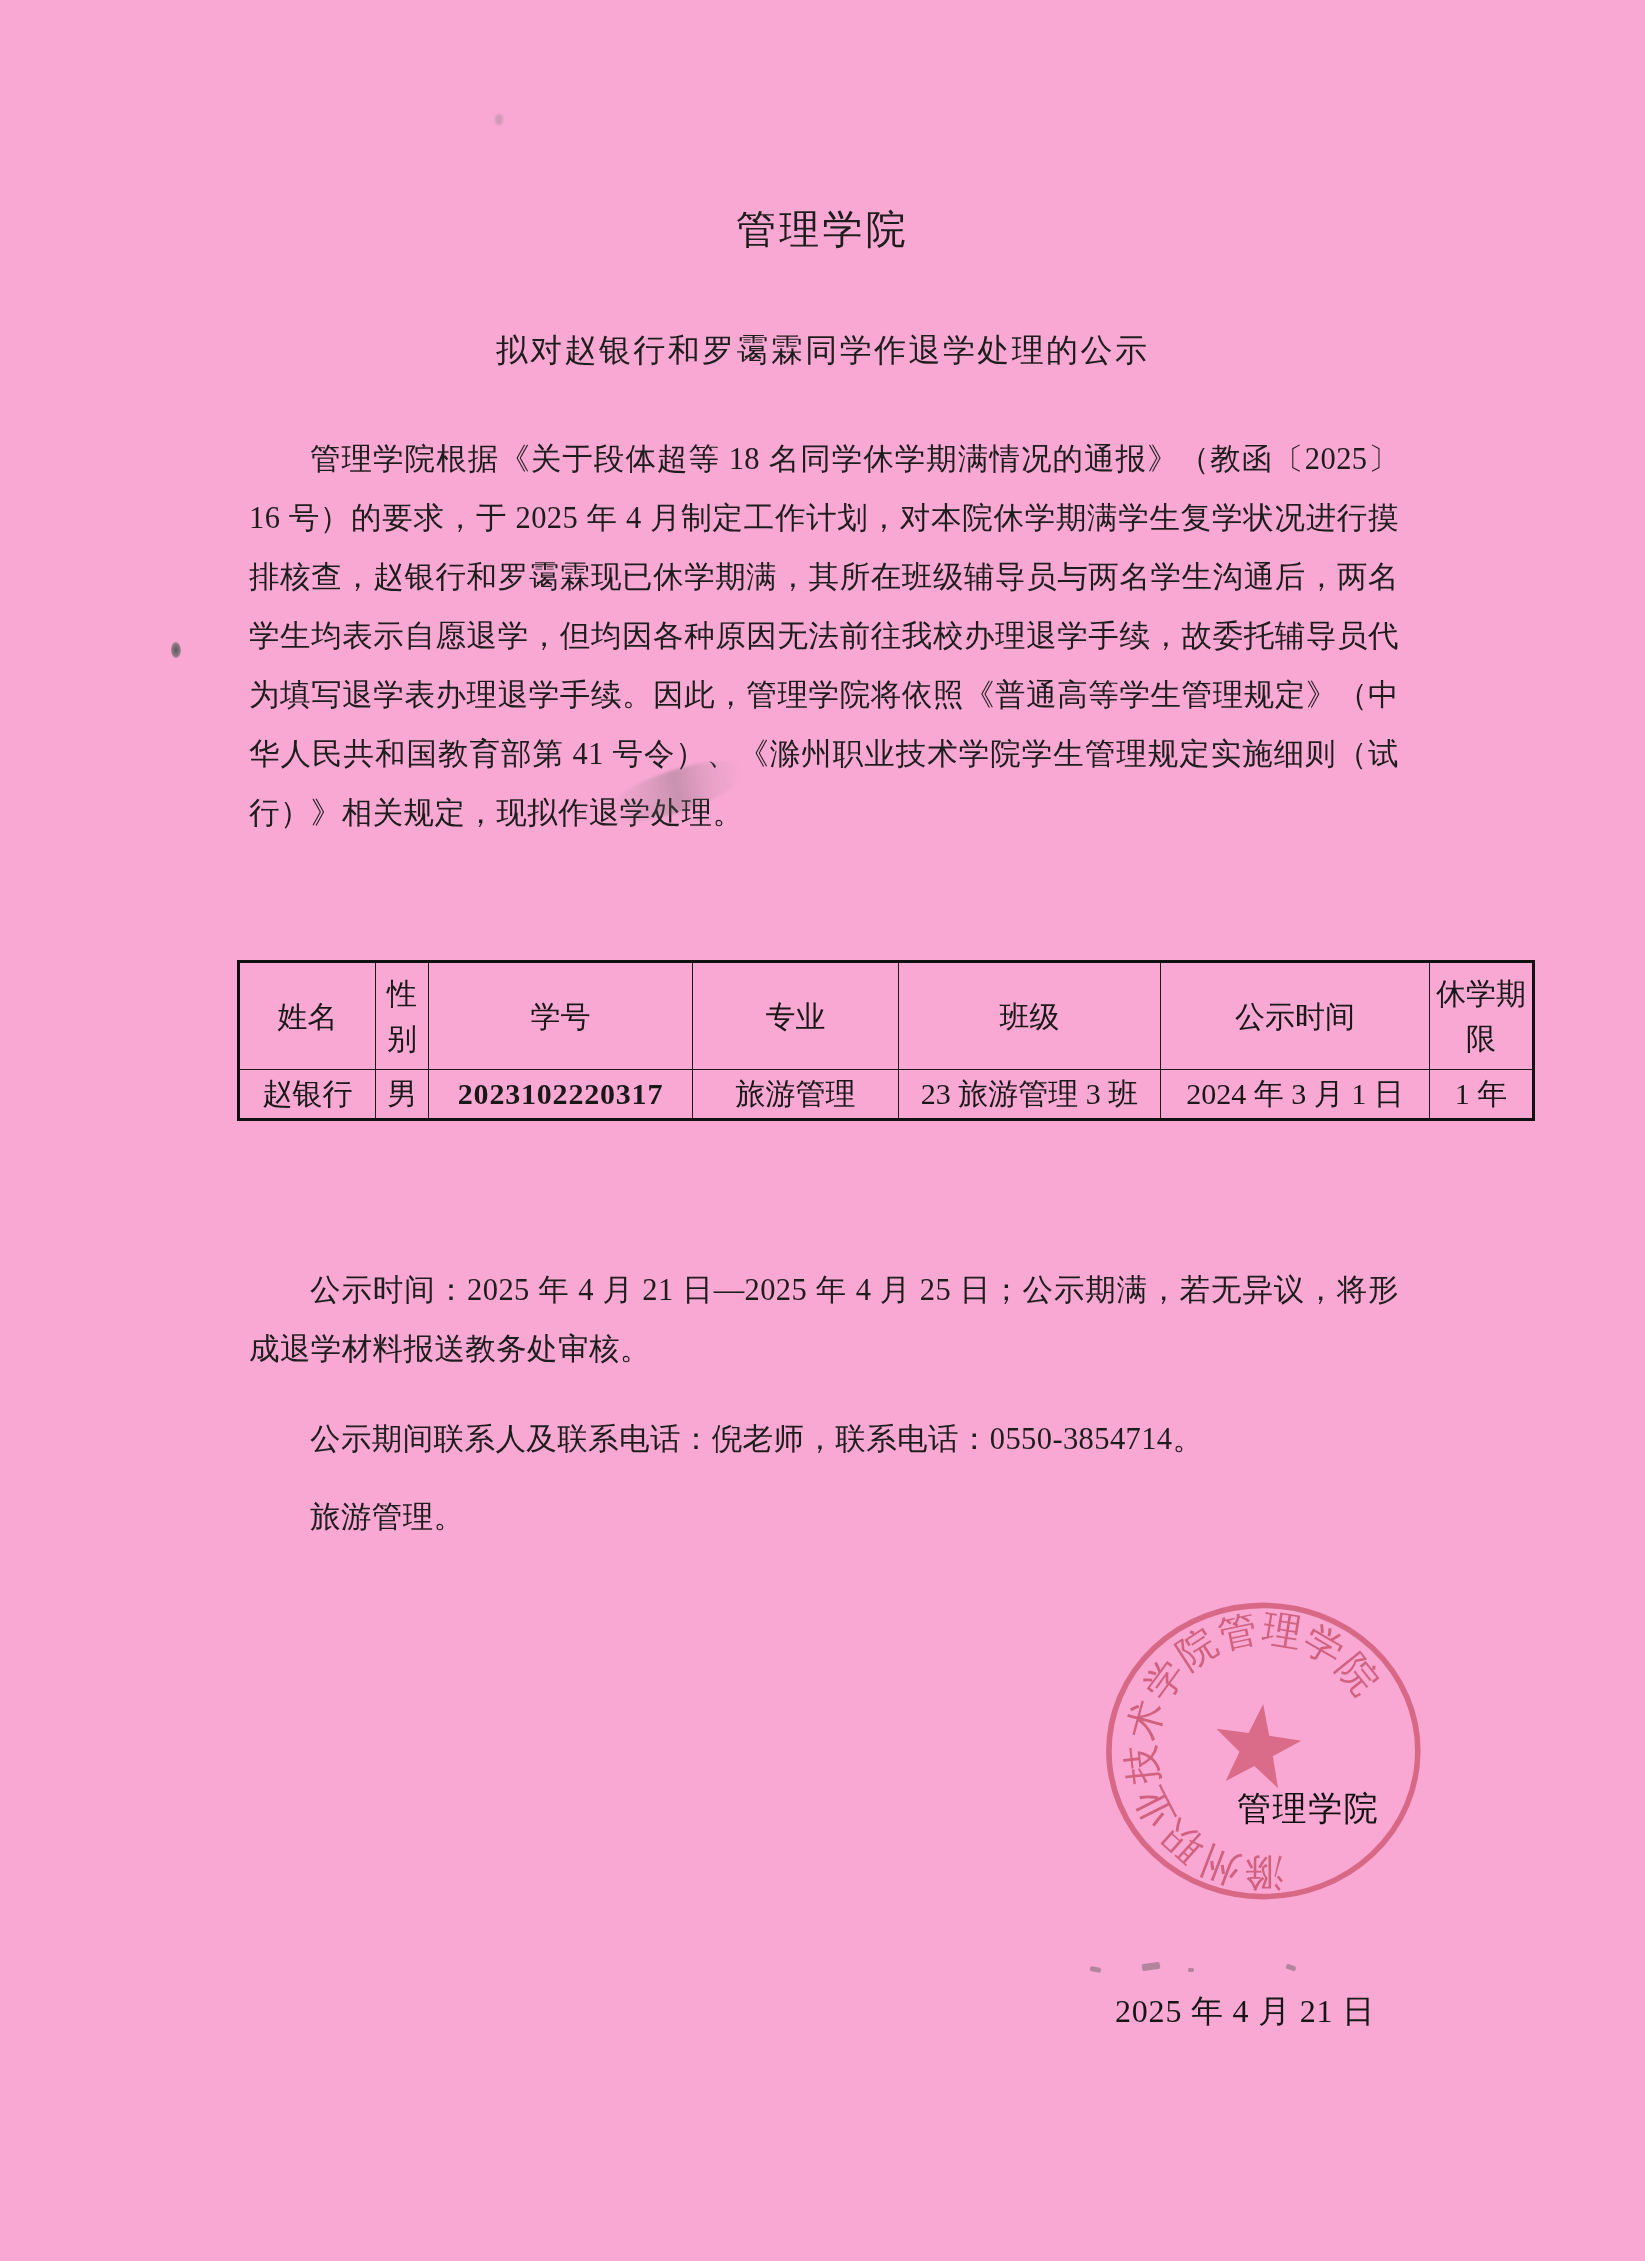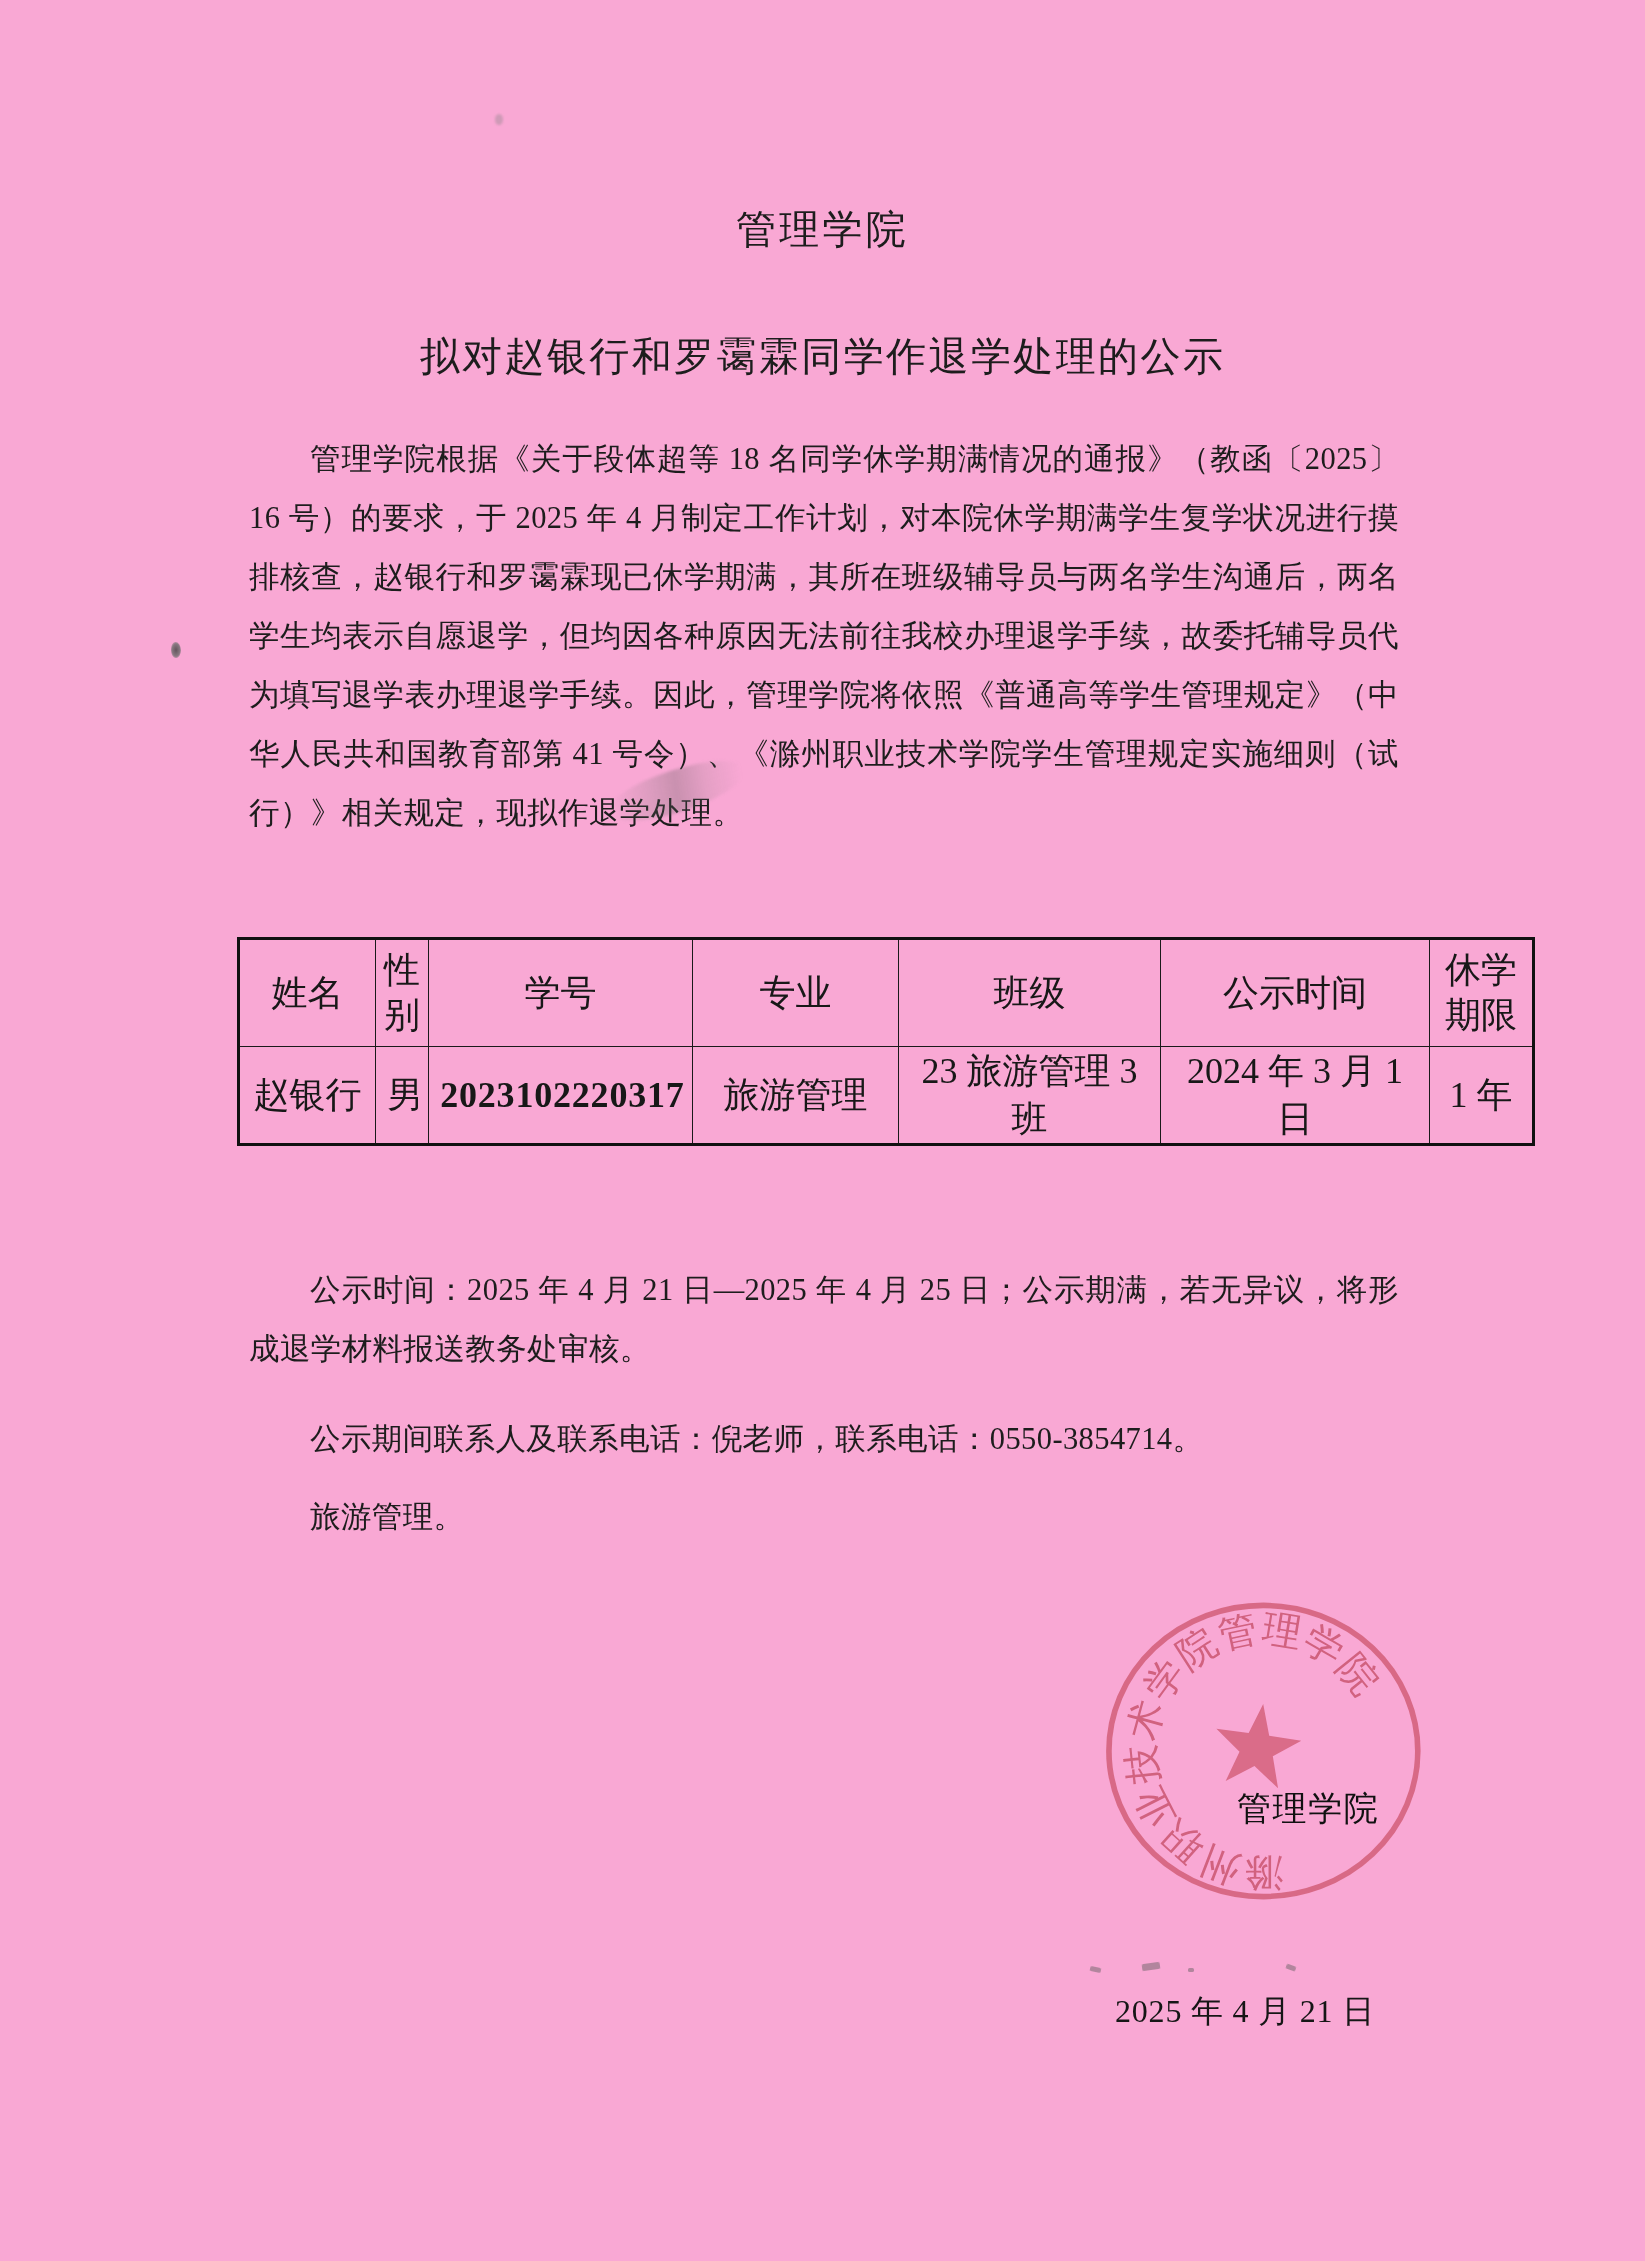--- a/index.html
+++ b/index.html
@@ -8,37 +8,37 @@
     background:#f9a8d4; overflow:hidden;
     font-family:"Liberation Serif","DejaVu Serif",serif;
     color:#1d1d1d;
   }
   .doc-title{
     position:absolute; left:0; top:202px; width:1645px;
     text-align:center; font-size:40px; letter-spacing:3.2px; font-weight:400;
   }
   .doc-subtitle{
     position:absolute; left:0; top:329px; width:1645px;
-    text-align:center; font-size:40px; letter-spacing:2.4px; font-weight:400;
+    text-align:center; font-size:32px; letter-spacing:2.4px; font-weight:400;
   }
   .body-par{
     position:absolute; left:249px; width:1150px;
     font-size:30.5px; line-height:59px;
     text-align:justify; text-align-last:left;
     text-indent:61px; letter-spacing:0.4px;
   }
   .p1{top:430px;}
   .p2{top:851px;}
   .p3{top:1261px;}
   .p4{top:1410px;}
   .p5{top:1488px;}
   table.students{
-    position:absolute; left:237px; top:937px; width:1295px;
+    position:absolute; left:237px; top:960px; width:1295px;
     border-collapse:collapse; table-layout:fixed;
-    font-size:36px; color:#181818;
+    font-size:30px; color:#181818;
   }
   table.students td{
     border:1.6px solid #1a1a1a;
     text-align:center; vertical-align:middle;
     line-height:48px; padding:0 11.2px;
     overflow:hidden;
   }
   table.students{border:3.2px solid #111;}
   tr.hdr{height:108px;}
   tr.hdr td{line-height:45px; padding:0 3.2px;}

